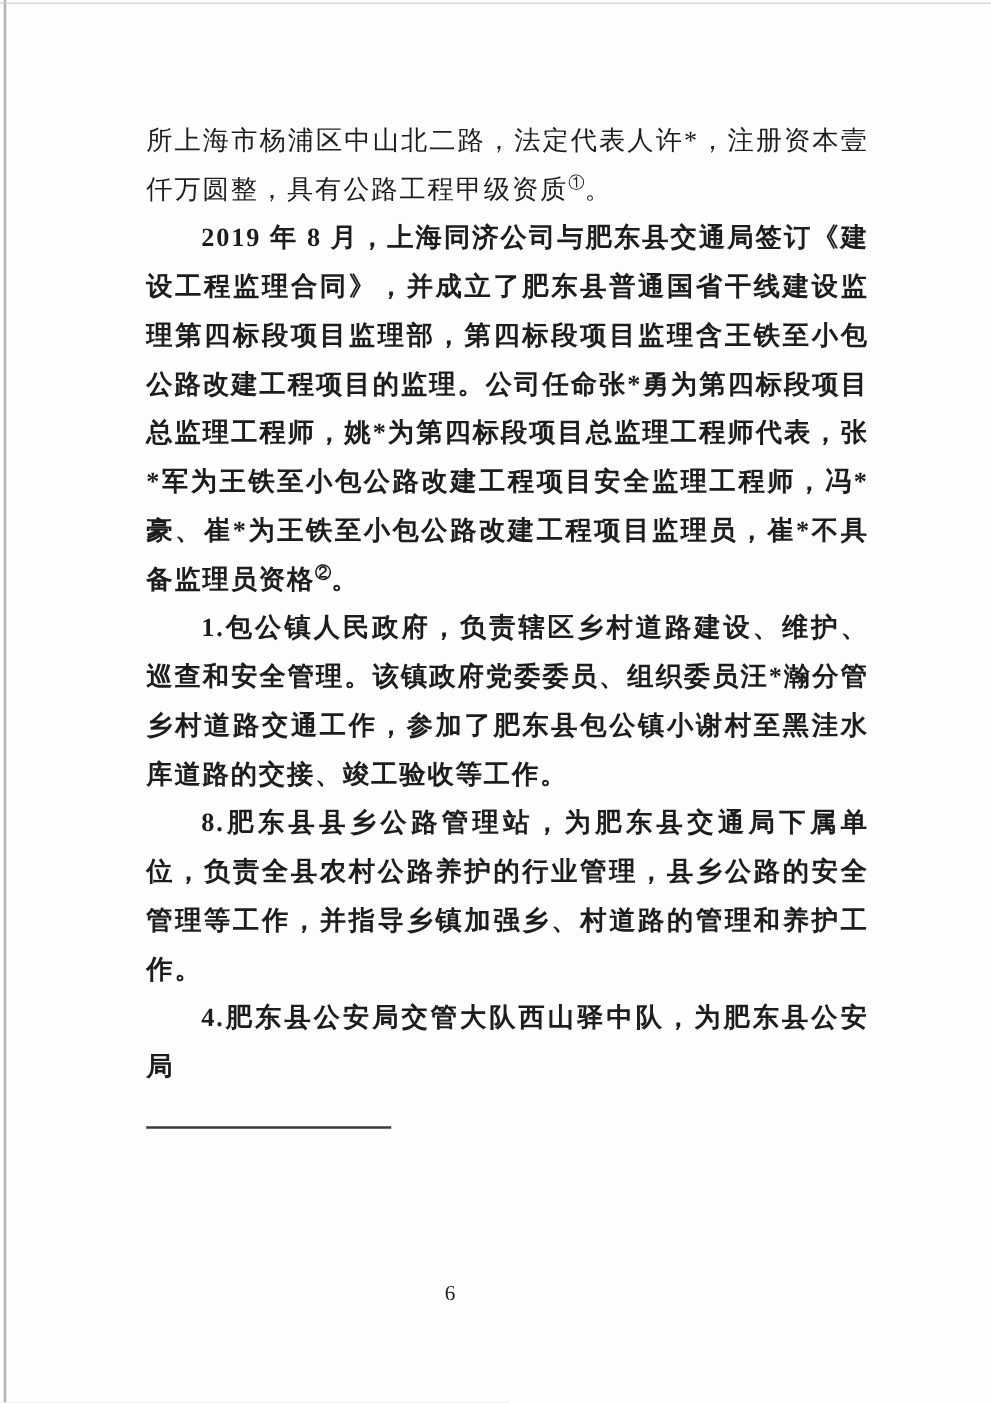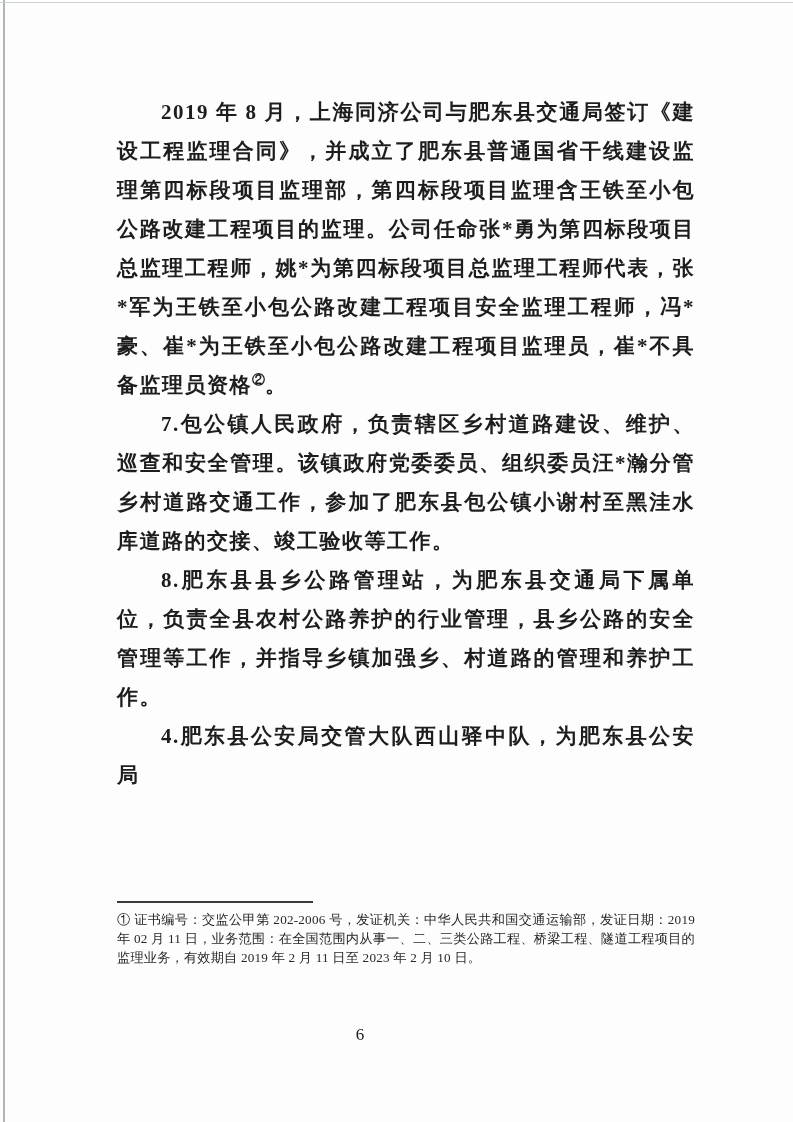--- a/index.html
+++ b/index.html
@@ -88,25 +88,25 @@
   }
 </style>
 </head>
 <body>
 
 <div class="page">
   <div class="edge-left"></div>
   <div class="edge-top"></div>
 
   <div class="body-text">
+    <p><span>所上海市杨浦区中山北二路，法定代表人许*，注册资本壹仟万圆整，具有公路工程甲级资质</span><sup class="fn-ref">①</sup><span>。</span></p>
     <p class="indent"><span>2019 年 8 月，上海同济公司与肥东县交通局签订《建设工程监理合同》，并成立了肥东县普通国省干线建设监理第四标段项目监理部，第四标段项目监理含王铁至小包公路改建工程项目的监理。公司任命张*勇为第四标段项目总监理工程师，姚*为第四标段项目总监理工程师代表，张*军为王铁至小包公路改建工程项目安全监理工程师，冯*豪、崔*为王铁至小包公路改建工程项目监理员，崔*不具备监理员资格</span><sup class="fn-ref">②</sup><span>。</span></p>
-    <p class="indent"><span>7.包公镇人民政府，负责辖区乡村道路建设、维护、巡查和安全管理。该镇政府党委委员、组织委员汪*瀚分管乡村道路交通工作，参加了肥东县包公镇小谢村至黑洼水库道路的交接、竣工验收等工作。</span></p>
+    <p class="indent"><span>1.包公镇人民政府，负责辖区乡村道路建设、维护、巡查和安全管理。该镇政府党委委员、组织委员汪*瀚分管乡村道路交通工作，参加了肥东县包公镇小谢村至黑洼水库道路的交接、竣工验收等工作。</span></p>
     <p class="indent"><span>8.肥东县县乡公路管理站，为肥东县交通局下属单位，负责全县农村公路养护的行业管理，县乡公路的安全管理等工作，并指导乡镇加强乡、村道路的管理和养护工作。</span></p>
     <p class="indent"><span>4.肥东县公安局交管大队西山驿中队，为肥东县公安局</span></p>
   </div>
 
   <div class="footnote-area">
     <div class="fn-separator"></div>
-    <p class="footnote">① 证书编号：交监公甲第 202-2006 号，发证机关：中华人民共和国交通运输部，发证日期：2019 年 02 月 11 日，业务范围：在全国范围内从事一、二、三类公路工程、桥梁工程、隧道工程项目的监理业务，有效期自 2019 年 2 月 11 日至 2023 年 2 月 10 日。</p>
   </div>
 
   <div class="page-number">6</div>
 </div>
 
 </body></html>

